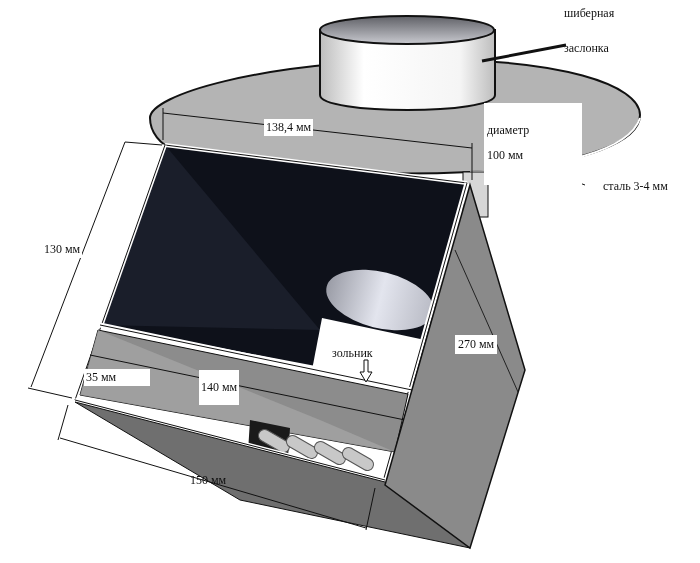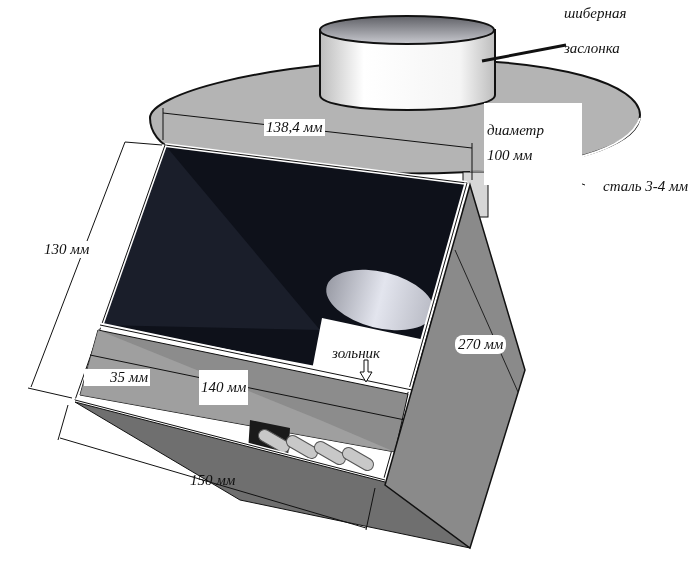--- a/index.html
+++ b/index.html
@@ -1,21 +1,21 @@
 <!DOCTYPE html>
 <html><head>
 <meta charset="utf-8">
 <style>
   html, body { margin: 0; padding: 0; background: #ffffff; }
   body { width: 700px; height: 563px; position: relative; overflow: hidden;
          font-family: "Liberation Serif", "DejaVu Serif", serif; }
   svg { position: absolute; left: 0; top: 0; }
   .lbl { position: absolute; background: #ffffff; color: #111111;
-         font-family: "Liberation Serif", "DejaVu Serif", serif; font-size: 15px;
-         line-height: 17px; white-space: nowrap; padding: 0 2px; font-style: italic; }
+         font-family: "Liberation Serif", "DejaVu Serif", serif; font-size: 12px;
+         line-height: 17px; white-space: nowrap; padding: 0 2px; }
   .lbl.nobg { background: transparent; }
 </style>
 </head>
 <body>
 
 <svg width="700" height="563" viewBox="0 0 700 563">
 
   <g>
     <path d="M150,118 C150,95 260,62 420,60 C560,58 640,85 640,115 C640,140 590,165 470,172 C340,178 230,165 175,150 C160,145 150,132 150,118 Z" fill="#b4b4b4" stroke="#111" stroke-width="2"></path>
     <path d="M470,172 C560,168 630,150 640,118" fill="none" stroke="#fff" stroke-width="2"></path>
@@ -120,17 +120,17 @@
   <div>шиберная</div>
   <div style="margin-top:18px;">заслонка</div>
 </div>
 <div class="lbl" style="left:484px; top:103px; width:92px; height:44px; padding:19px 3px;">
   <div>диаметр</div>
   <div style="margin-top:8px;">100 мм</div>
 </div>
 <div class="lbl nobg" style="left:601px; top:178px;">сталь 3-4 мм</div>
 <div class="lbl" style="left:264px; top:119px;">138,4 мм</div>
 <div class="lbl" style="left:42px; top:241px;">130 мм</div>
-<div class="lbl" style="left:455px; top:335px; padding:1px 3px;border-radius:8px;">270 мм</div>
+<div class="lbl" style="left:455px; top:335px; padding:1px 3px;">270 мм</div>
 <div class="lbl nobg" style="left:330px; top:345px;">зольник</div>
-<div class="lbl" style="left:84px; top:369px; width:62px;text-align:right;">35 мм</div>
+<div class="lbl" style="left:84px; top:369px; width:62px;">35 мм</div>
 <div class="lbl" style="left:199px; top:370px; padding:9px 2px;">140 мм</div>
 <div class="lbl nobg" style="left:188px; top:472px;">150 мм</div>
 
 </body></html>

